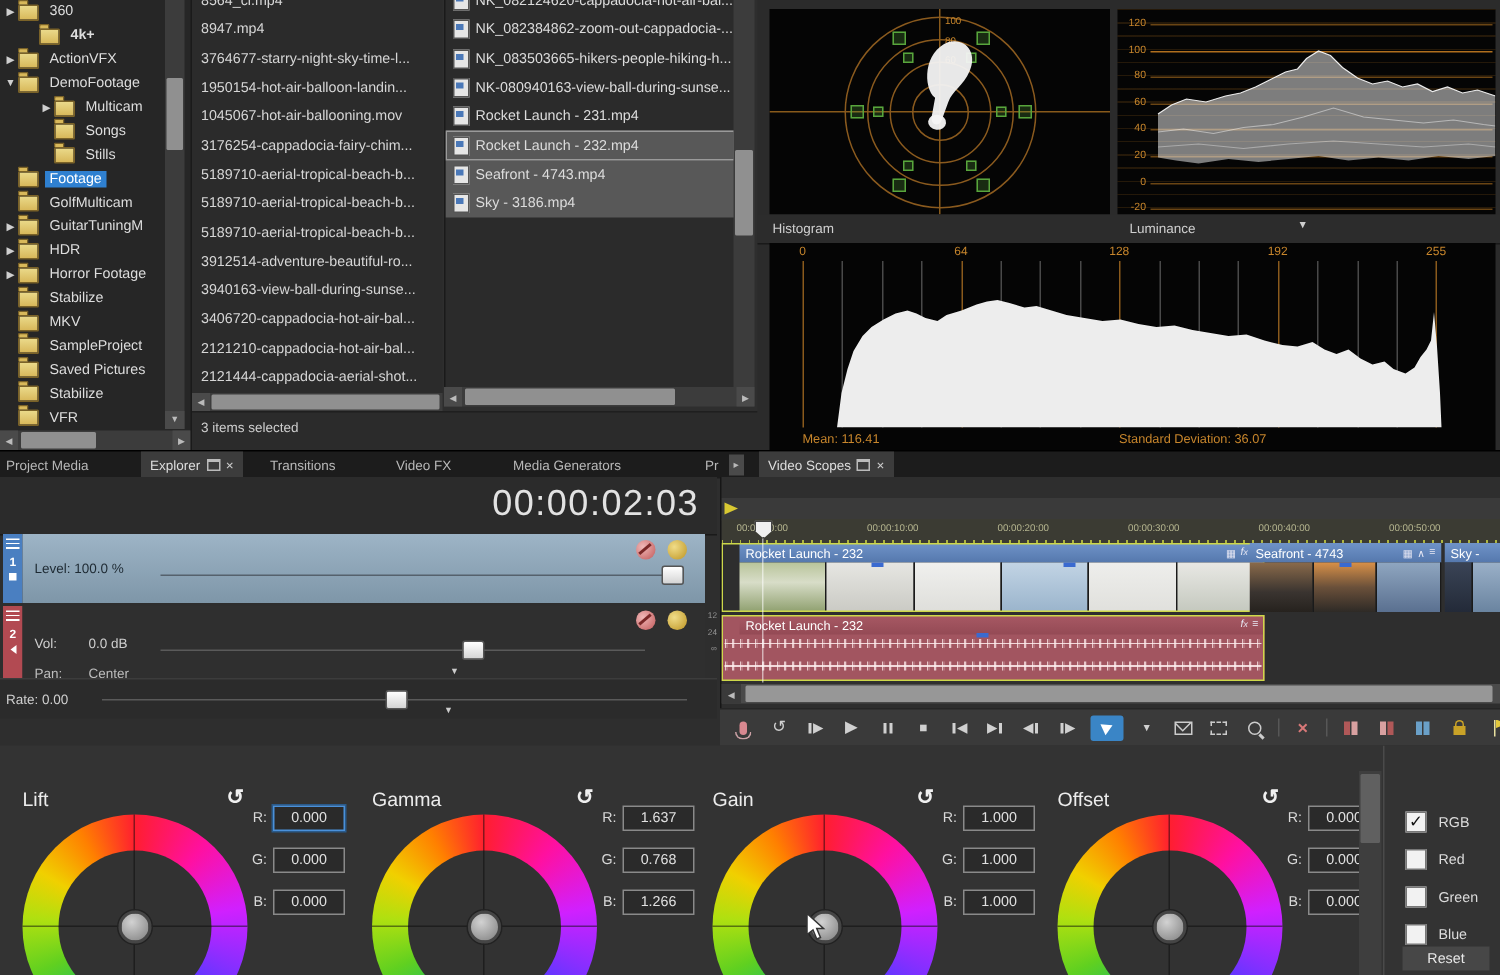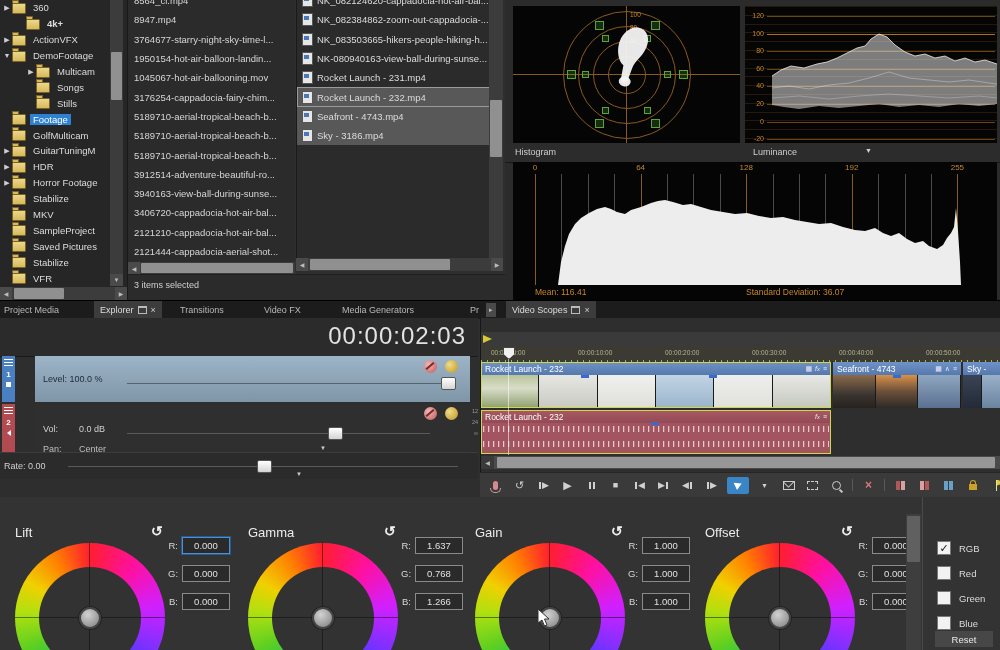--- a/index.html
+++ b/index.html
@@ -56,21 +56,21 @@
   .win-ic{display:inline-block;width:7px;height:5px;border:1px solid #bbb;border-top:2px solid #bbb;}
   .x-ic{color:#ccc;font-size:9px;line-height:9px;}
 
   
   .tcbox{position:absolute;left:0;top:318px;width:478px;height:38px;background:#2b2b2b;border-bottom:1px solid #1a1a1a;}
   .tcbox .tc{position:absolute;right:12px;top:4px;font-size:24px;color:#e2e2e2;letter-spacing:1px;}
   .trk{position:absolute;left:0;width:478px;}
   .strip{position:absolute;left:2px;top:0;width:13px;height:100%;display:flex;flex-direction:column;align-items:center;padding-top:3px;box-sizing:border-box;gap:3px;}
   .hamb{width:9px;height:8px;background:repeating-linear-gradient(180deg,#fff 0 1px,transparent 1px 3px);}
   .tnum{font-size:8px;color:#fff;font-weight:bold;}
-  .thead{position:absolute;left:15px;top:0;right:8px;height:100%;margin-left:20px;}
+  .thead{position:absolute;left:15px;top:0;right:8px;height:100%;}
   .lab9{font-size:9px;}
   .sline{position:absolute;height:1px;background:#55616c;}
   .shandle{position:absolute;width:13px;height:11px;background:linear-gradient(#ffffff,#d4d4d4);border:1px solid #555;border-radius:2px;}
   .circ{position:absolute;width:13px;height:13px;border-radius:50%;}
   .circ.mute{background:radial-gradient(circle at 35% 35%,#f0b8b8,#c05858);}
   .circ.mute::after{content:"";position:absolute;left:1px;top:5px;width:10px;height:2px;background:#7a2828;transform:rotate(-40deg);}
   .circ.solo{background:radial-gradient(circle at 35% 35%,#f0dc88,#bd9422);}
   .dbcol{position:absolute;right:0;top:2px;width:12px;font-size:5.5px;color:#999;text-align:right;line-height:11px;}
   .raterow{position:absolute;left:0;top:452px;width:478px;height:26px;background:#2b2b2b;border-top:1px solid #3c3c3c;}
 
@@ -80,21 +80,21 @@
   .pennant{position:absolute;left:2px;top:3px;width:0;height:0;border-left:9px solid #d8c832;border-top:4px solid transparent;border-bottom:4px solid transparent;}
   .ruler{position:absolute;left:0;top:28px;width:520px;height:16px;background:#3b3b33;
     background-image:repeating-linear-gradient(90deg,#aeb641 0 1px,transparent 1px 6px);
     background-size:100% 2px;background-position:0 100%;background-repeat:no-repeat;}
   .rlab{position:absolute;top:3px;font-size:6.5px;color:#b5b58f;white-space:nowrap;}
   .playhead{position:absolute;left:22px;top:29px;width:12px;height:12px;background:#f0f0f0;border:1px solid #444;box-sizing:border-box;clip-path:polygon(0 0,100% 0,100% 55%,50% 100%,0 55%);z-index:6;}
   .phline{position:absolute;left:27px;top:41px;width:1px;height:96px;background:rgba(255,255,255,.55);z-index:5;}
   .vidrow{position:absolute;left:0;top:44px;width:520px;height:46px;}
   .audrow{position:absolute;left:0;top:92px;width:520px;height:44px;}
   .clip{position:absolute;top:0;height:100%;overflow:hidden;}
-  .clip.ysel{outline:1px solid #cdd84a;outline-offset:-1px;}
+  .clip.ysel{outline:1px solid #cdd84a;outline-offset:-1px;padding-left:12px;}
   .cliphead{height:13px;background:linear-gradient(#6f93c8,#5578ad);display:flex;align-items:center;font-size:8.5px;color:#fff;padding:0 4px;gap:3px;white-space:nowrap;}
   .cliphead .ttl{flex:1;overflow:hidden;}
   .cic{font-size:7px;color:#e8e8f4;flex:none;}
   .thumbs{display:flex;height:33px;}
   .thumb{flex:1;border-right:1px solid #1a1a1a;}
   .bluetick{position:absolute;width:8px;height:3px;background:#3a6ad0;top:13px;z-index:3;}
   .aclip{background:#a25560;}
   .aclip .cliphead{background:linear-gradient(#a85964,#944a55);}
   .wavestrip{position:absolute;left:2px;right:2px;height:6px;
     background:linear-gradient(transparent 42%,rgba(255,238,238,.85) 42% 58%,transparent 58%),

